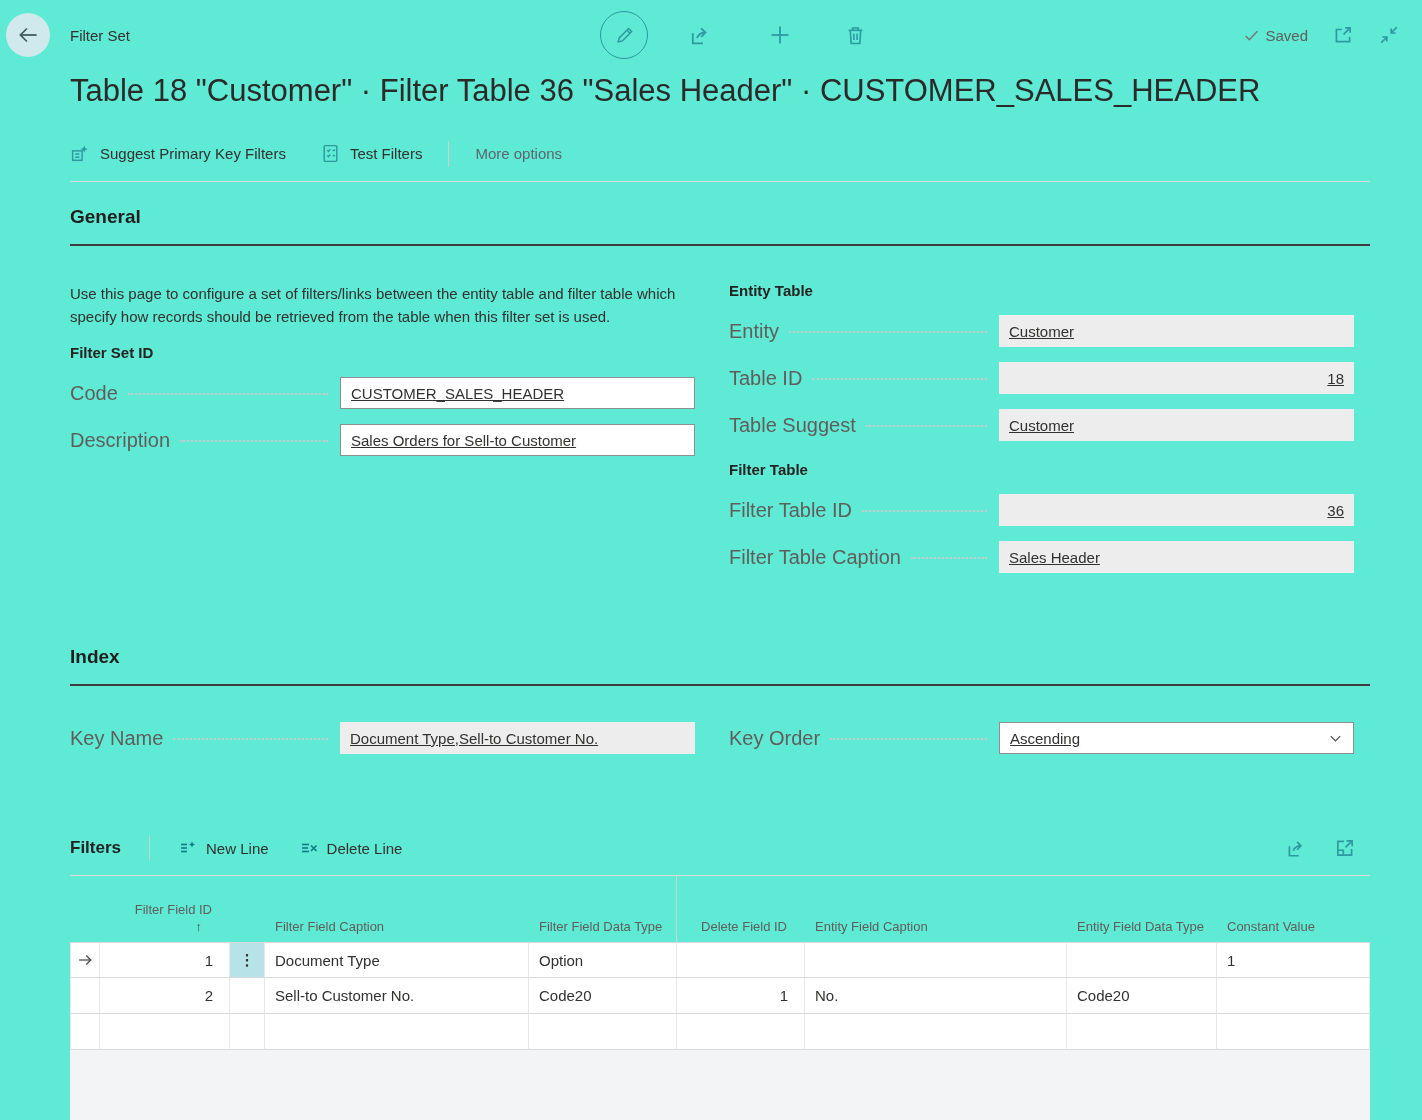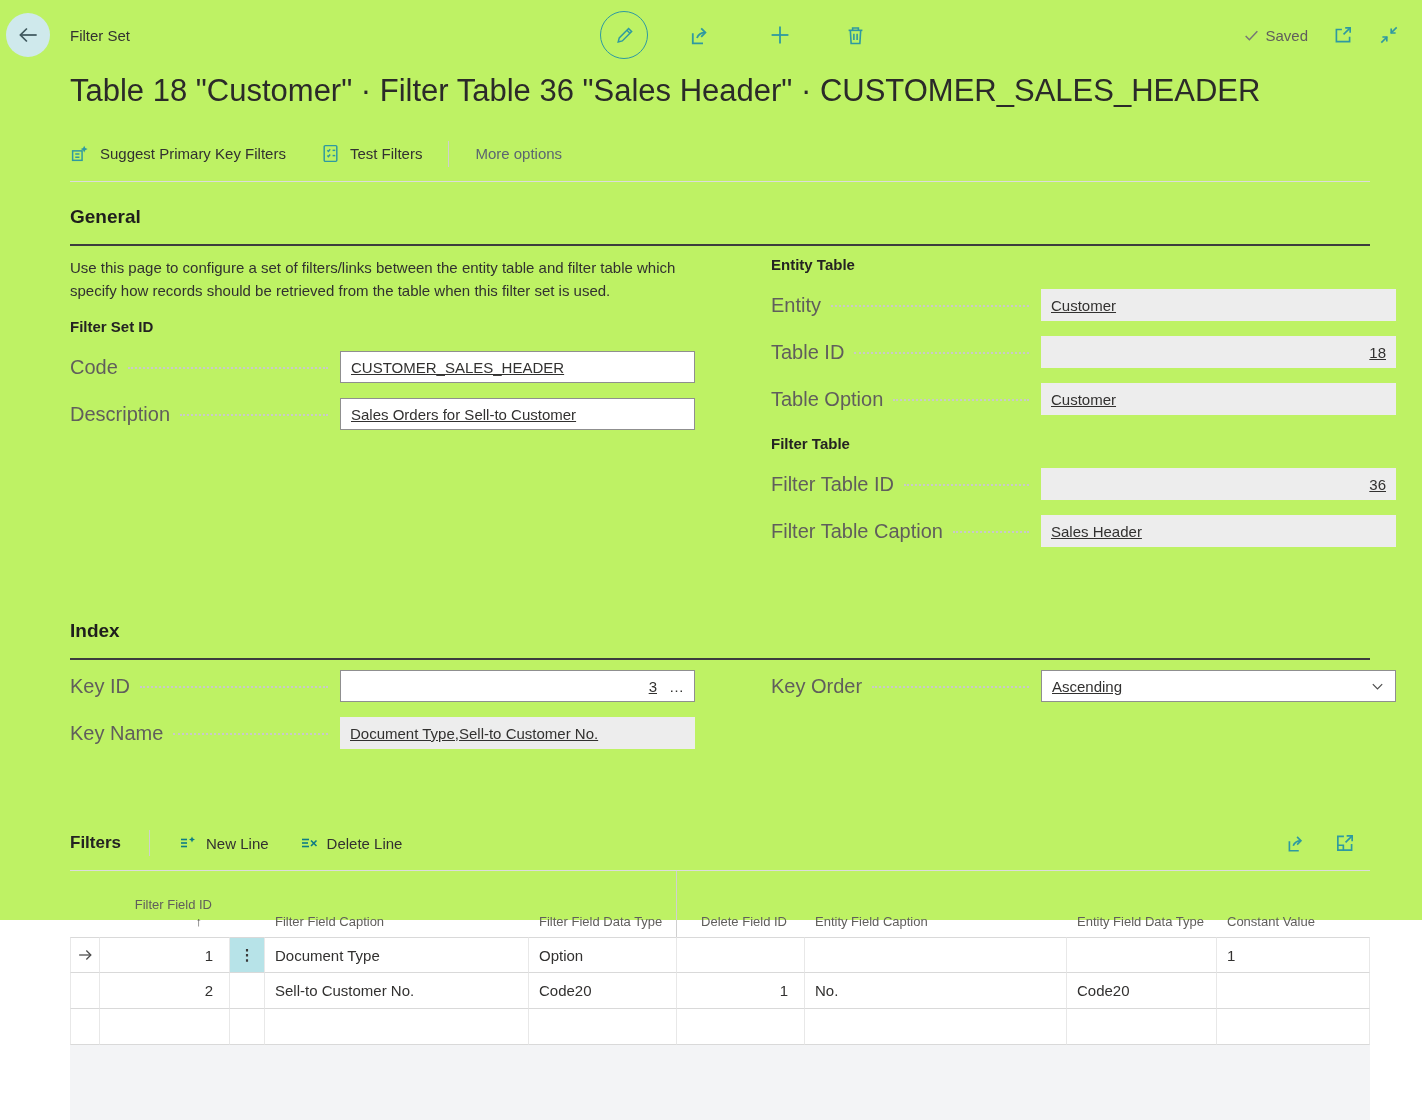--- a/index.html
+++ b/index.html
@@ -2,21 +2,21 @@
 <html><head>
 <meta charset="utf-8">
 <style>
   * { margin:0; padding:0; box-sizing:border-box; }
   html,body { width:1422px; height:1120px; }
   body {
     font-family:"Liberation Sans", sans-serif;
     background:#ffffff; color:#323130; overflow:hidden;
     -webkit-font-smoothing:antialiased;
   }
-  .page { position:relative; width:1422px; height:920px; background:#bef264; }
+  .page { position:relative; width:1422px; height:1120px; background:#5eead4; }
 
   
   .topbar { position:relative; height:70px; display:flex; align-items:center; }
   .back-btn {
     width:44px; height:44px; border-radius:50%; border:none; cursor:pointer;
     background:#cfe9ec; color:#3f585e; display:flex; align-items:center; justify-content:center;
     margin-left:6px; flex:0 0 auto;
   }
   .page-caption { margin-left:20px; font-size:15px; color:#323130; }
   .topbar-center { position:absolute; left:600px; top:0; height:70px; display:flex; align-items:center; }
@@ -45,21 +45,21 @@
   .act-btn svg { color:#2e99a1; }
   .act-btn + .act-btn { margin-left:34px; }
   .vdiv { width:1px; height:26px; background:#cfcfcf; margin:0 26px; }
   .more-btn { background:none; border:none; cursor:pointer; font-family:inherit; font-size:15px; color:#5b6670; }
 
   
   .section { margin-left:70px; width:1300px; }
   .section-general { margin-top:24px; }
   .section-index { margin-top:58px; }
   .sec-heading { font-size:19px; font-weight:700; color:#1f1e1d; padding-bottom:16px; border-bottom:2px solid #3d3d3d; }
-  .cols { display:grid; grid-template-columns:625px 625px; column-gap:76px; margin-top:10px; }
+  .cols { display:grid; grid-template-columns:625px 625px; column-gap:34px; margin-top:36px; }
 
   .para { font-size:15px; line-height:23px; color:#323130; width:622px; }
   .group-heading { font-size:15px; font-weight:700; color:#242322; margin-bottom:16px; }
   .para + .group-heading { margin-top:16px; }
   .group-heading.gap-top { margin-top:20px; }
 
   .field-row { display:flex; align-items:center; height:32px; margin-bottom:15px; }
   .flabel { font-size:20px; color:#605e5c; flex:0 0 auto; }
   .leader { flex:1; align-self:center; height:2px; border-bottom:2px dotted #c9c9c9; margin:0 12px 0 10px; transform:translateY(1px); }
   .control { flex:0 0 355px; height:32px; display:flex; align-items:center; font-size:15px; padding:0 10px; }
@@ -252,21 +252,21 @@
 
         <div class="field-row">
           <span class="flabel">Table ID</span>
           <span class="leader"></span>
           <div class="control readonly num">
             <span class="val">18</span>
           </div>
         </div>
 
         <div class="field-row">
-          <span class="flabel">Table Option</span>
+          <span class="flabel">Table Suggest</span>
           <span class="leader"></span>
           <div class="control readonly">
             <span class="val">Customer</span>
           </div>
         </div>
 
         <h3 class="group-heading gap-top">Filter Table</h3>
 
         <div class="field-row">
           <span class="flabel">Filter Table ID</span>
@@ -284,28 +284,20 @@
           </div>
         </div>
       </div>
     </div>
   </section>
 
   <section class="section section-index">
     <h2 class="sec-heading">Index</h2>
     <div class="cols">
       <div>
-        <div class="field-row">
-          <span class="flabel">Key ID</span>
-          <span class="leader"></span>
-          <div class="control editable num">
-            <span class="val">3</span>
-            <button class="assist-btn">…</button>
-          </div>
-        </div>
         <div class="field-row">
           <span class="flabel">Key Name</span>
           <span class="leader"></span>
           <div class="control readonly">
             <span class="val">Document Type,Sell-to Customer No.</span>
           </div>
         </div>
       </div>
       <div>
         <div class="field-row">

